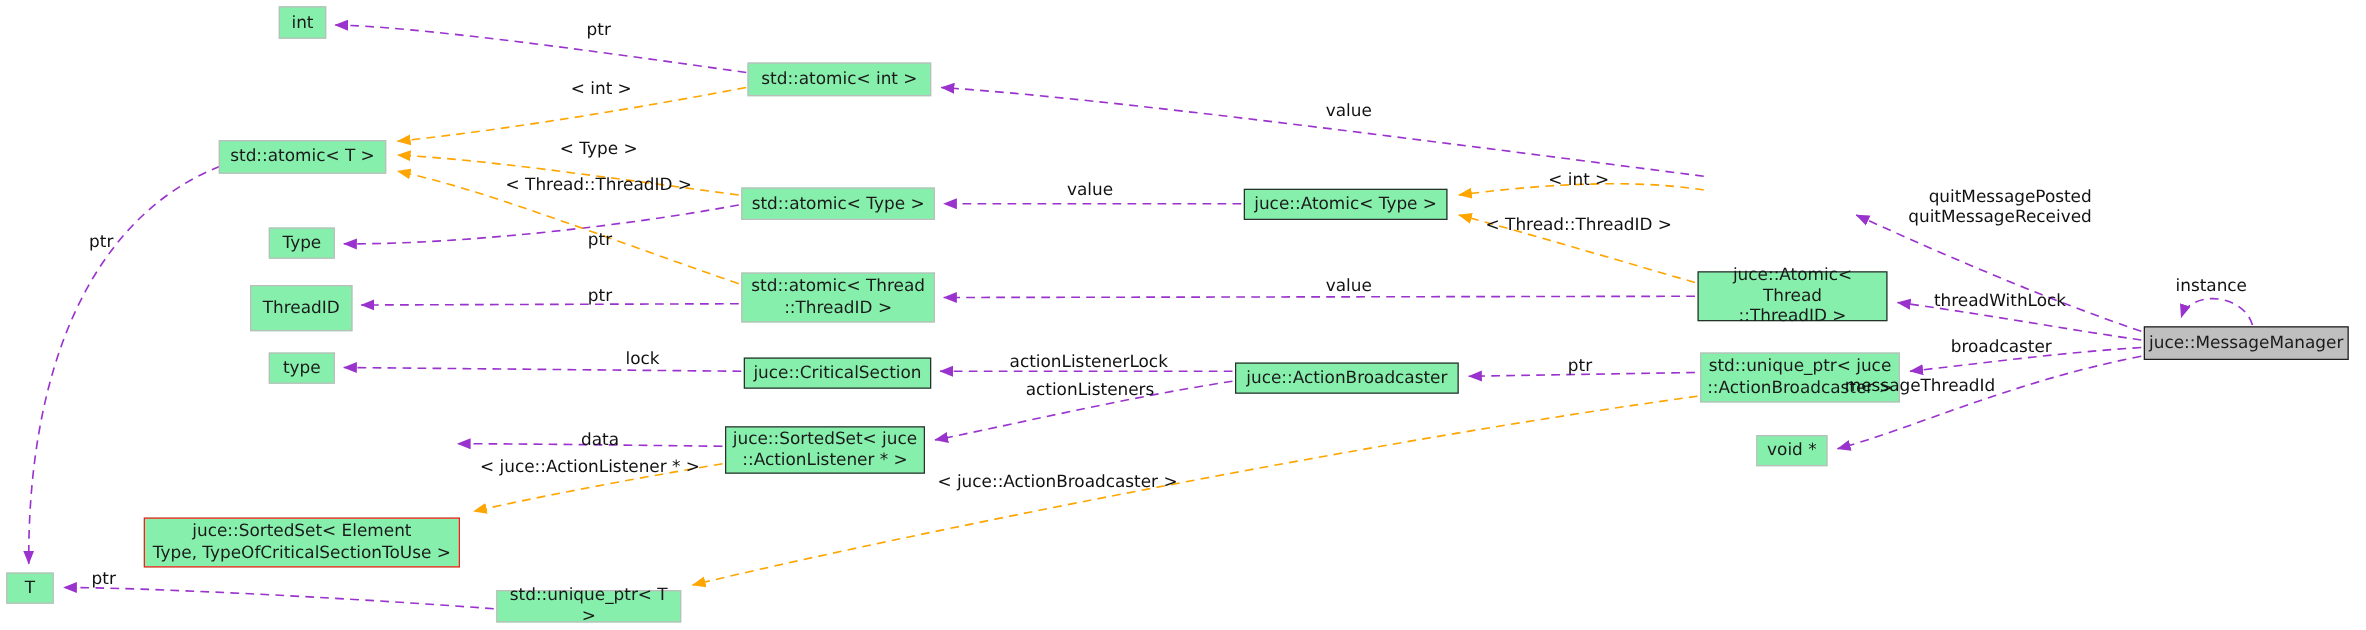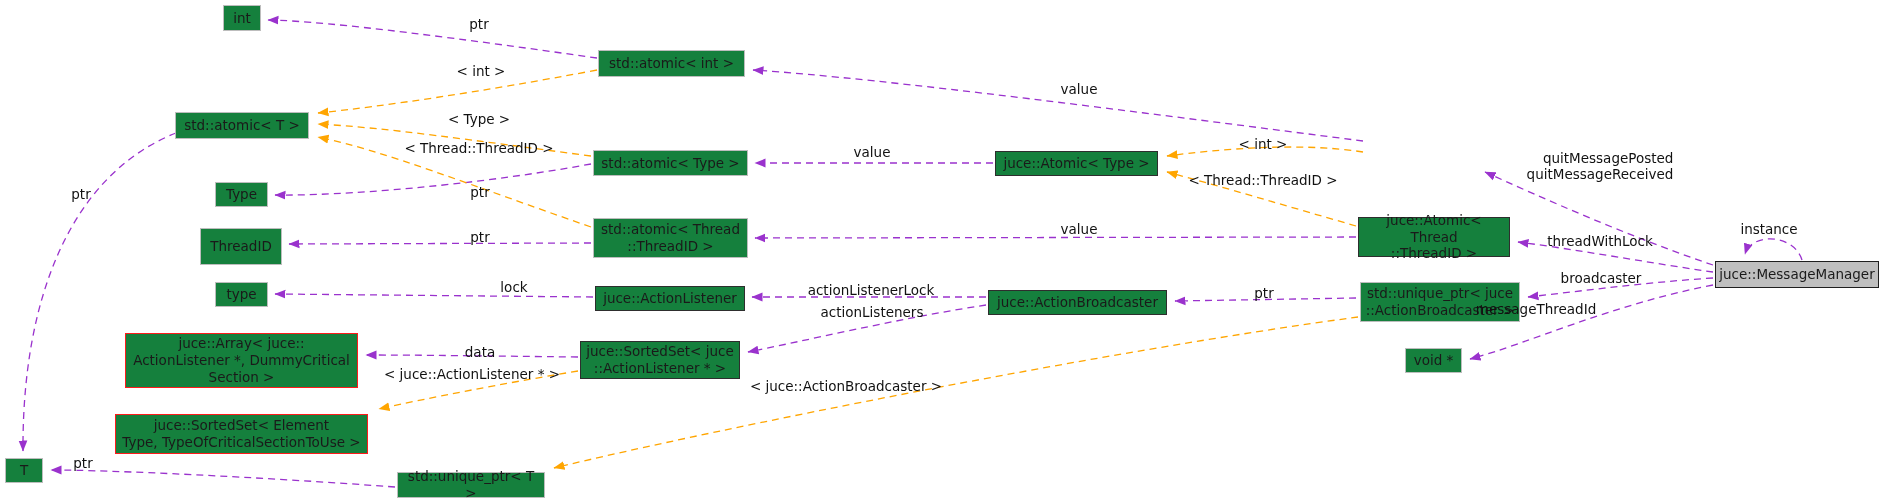--- a/index.html
+++ b/index.html
@@ -3,21 +3,21 @@
 <meta charset="utf-8">
 <style>
   html,body{margin:0;padding:0;background:#ffffff;}
   .canvas{
     position:relative;width:1893px;height:504px;background:#ffffff;
     font-family:"DejaVu Sans","Liberation Sans",sans-serif;
     font-size:13.5px;color:#1a1a1a;overflow:hidden;
   }
   svg.edges{position:absolute;left:0;top:0;width:1893px;height:504px;}
   .node{
-    position:absolute;background:#15803d;border:1px solid #bdbdbd;
+    position:absolute;background:#86efac;border:1px solid #bdbdbd;
     display:flex;align-items:center;justify-content:center;
     text-align:center;white-space:pre-line;line-height:1.25;
     padding:0 3px;box-sizing:border-box;
   }
   .node.bold{border:1.5px solid #2e2e2e;}
   .node.red{border:1.5px solid #fe1b1b;}
   .node.main{background:#bfbfbf;border:1.6px solid #1f1f1f;}
   .elabel{
     position:absolute;transform:translate(-50%,-50%);
     white-space:pre;text-align:center;line-height:1.2;color:#111;
@@ -70,24 +70,21 @@
 
   <div class="node" style="left:223px;top:5px;width:38px;height:26px;">int</div>
   <div class="node" style="left:598px;top:50px;width:147px;height:27px;">std::atomic&lt; int &gt;</div>
   <div class="node" style="left:175px;top:112px;width:134px;height:27px;">std::atomic&lt; T &gt;</div>
   <div class="node" style="left:215px;top:182px;width:53px;height:25px;">Type</div>
   <div class="node" style="left:593px;top:150px;width:155px;height:26px;">std::atomic&lt; Type &gt;</div>
   <div class="node" style="left:200px;top:228px;width:82px;height:37px;">ThreadID</div>
   <div class="node" style="left:593px;top:218px;width:155px;height:40px;">std::atomic&lt; Thread
 ::ThreadID &gt;</div>
   <div class="node" style="left:215px;top:282px;width:53px;height:25px;">type</div>
-  <div class="node bold" style="left:595px;top:286px;width:150px;height:25px;">juce::ActionListener</div>
-  <div class="node red" style="left:125px;top:333px;width:233px;height:55px;">juce::Array&lt; juce::
-ActionListener *, DummyCritical
-Section &gt;</div>
+  <div class="node bold" style="left:595px;top:286px;width:150px;height:25px;">juce::CriticalSection</div>
   <div class="node bold" style="left:580px;top:341px;width:160px;height:38px;">juce::SortedSet&lt; juce
 ::ActionListener * &gt;</div>
   <div class="node red" style="left:115px;top:414px;width:253px;height:40px;">juce::SortedSet&lt; Element
 Type, TypeOfCriticalSectionToUse &gt;</div>
   <div class="node" style="left:5px;top:458px;width:38px;height:25px;">T</div>
   <div class="node" style="left:397px;top:472px;width:148px;height:26px;">std::unique_ptr&lt; T &gt;</div>
   <div class="node bold" style="left:995px;top:151px;width:163px;height:25px;">juce::Atomic&lt; Type &gt;</div>
   <div class="node bold" style="left:988px;top:290px;width:179px;height:25px;">juce::ActionBroadcaster</div>
   <div class="node bold" style="left:1358px;top:217px;width:152px;height:40px;">juce::Atomic&lt; Thread
 ::ThreadID &gt;</div>

